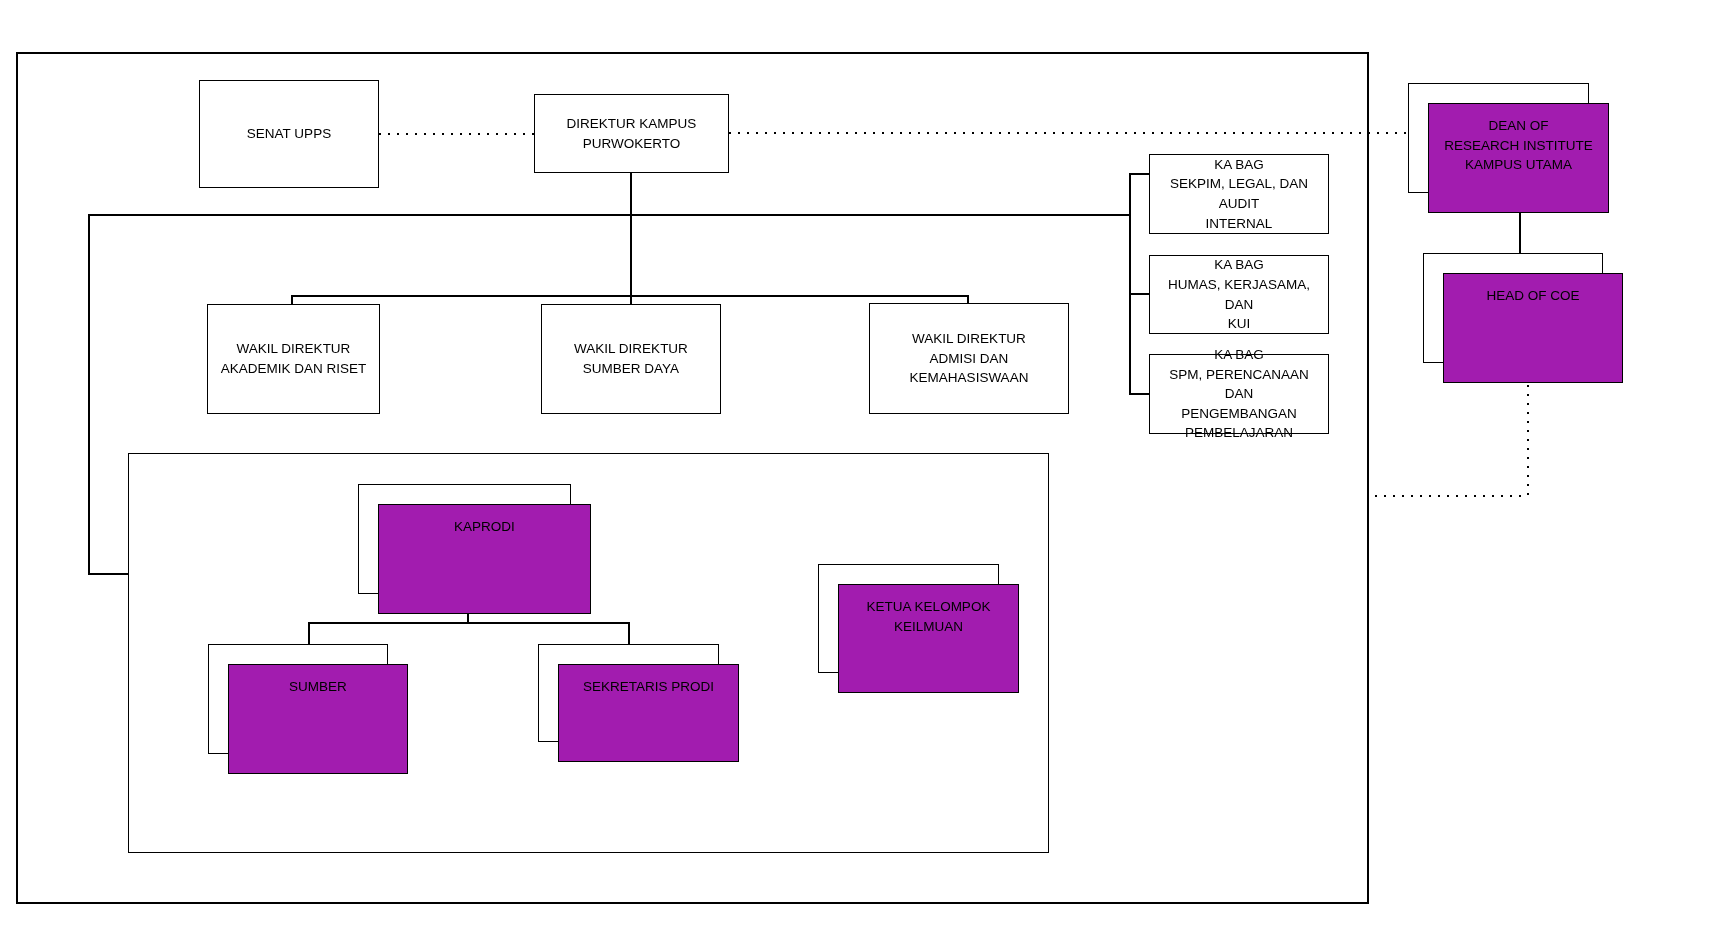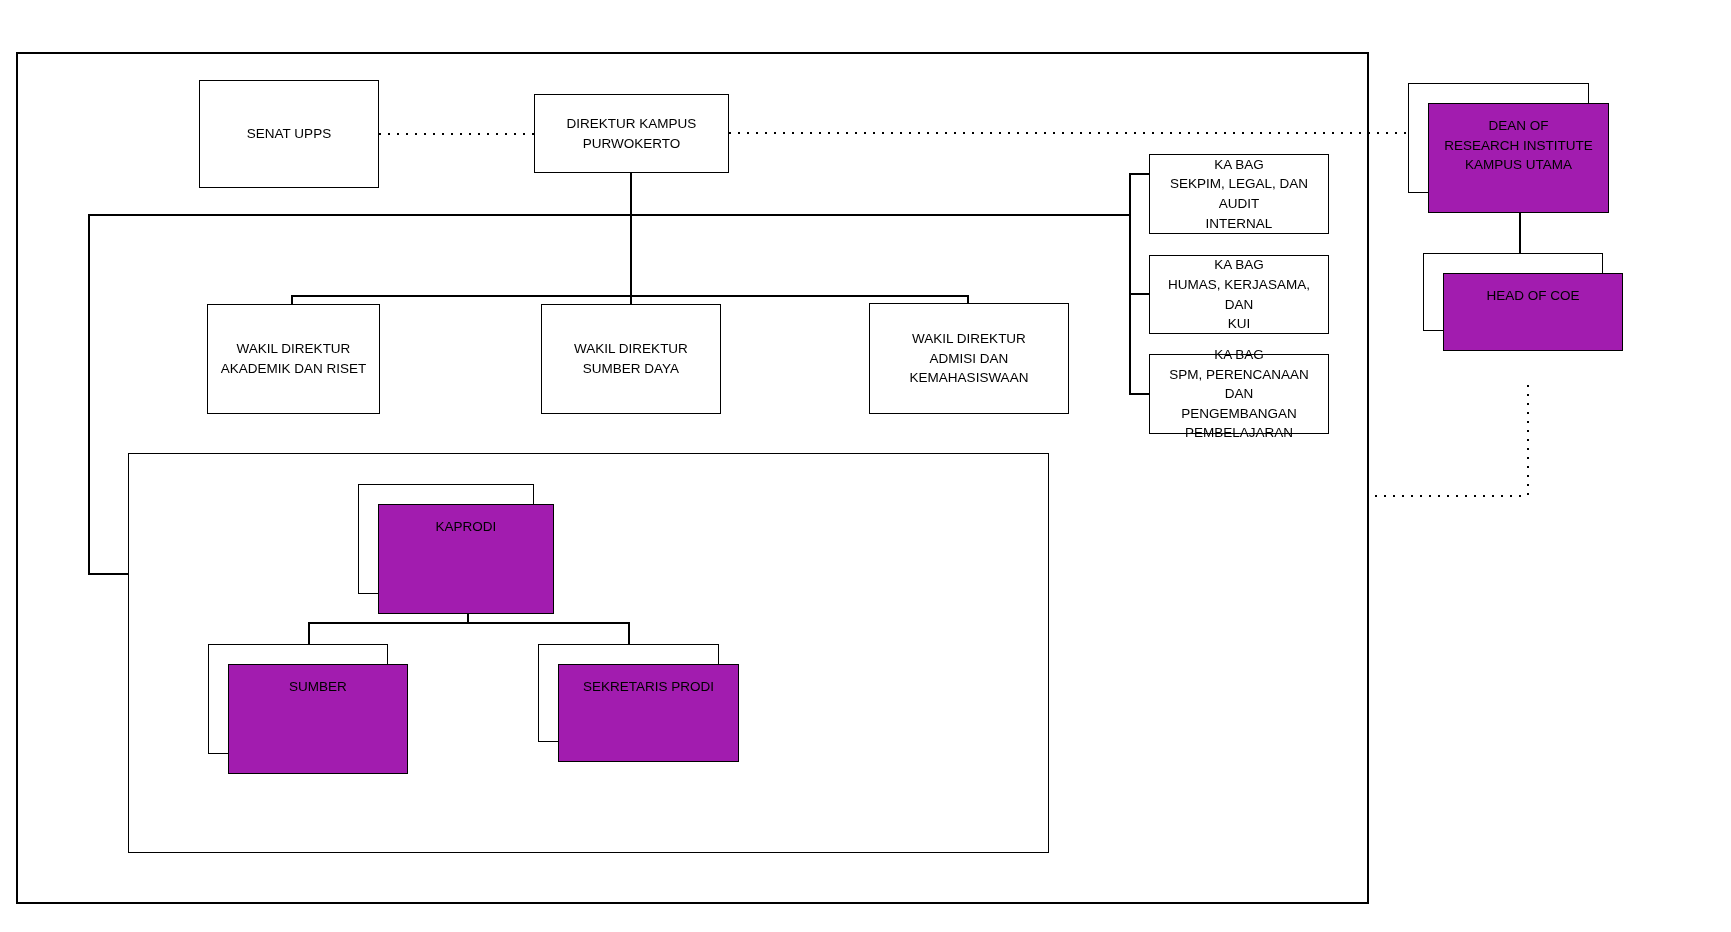--- a/index.html
+++ b/index.html
@@ -136,51 +136,58 @@
 KUI</span>
   </div>
 
   <div class="node" style="left:1149px; top:354px; width:180px; height:80px;">
     <span>KA BAG
 SPM, PERENCANAAN DAN
 PENGEMBANGAN
 PEMBELAJARAN</span>
   </div>
 
-  <div class="stack" style="left:378px; top:504px; width:176px; height:110px;">
+  <div class="stack" style="left:378px; top:504px; width:213px; height:110px;">
     <div class="back"></div>
     <div class="front">
       <span>KAPRODI</span>
     </div>
   </div>
 
   <div class="stack" style="left:228px; top:664px; width:180px; height:110px;">
     <div class="back"></div>
     <div class="front">
       <span>SUMBER</span>
     </div>
   </div>
 
   <div class="stack" style="left:558px; top:664px; width:181px; height:98px;">
     <div class="back"></div>
     <div class="front">
       <span>SEKRETARIS PRODI</span>
     </div>
   </div>
 
+  <div class="stack" style="left:838px; top:584px; width:181px; height:109px;">
+    <div class="back"></div>
+    <div class="front">
+      <span>KETUA KELOMPOK
+KEILMUAN</span>
+    </div>
+  </div>
 
   <div class="stack" style="left:1428px; top:103px; width:181px; height:110px;">
     <div class="back"></div>
     <div class="front">
       <span>DEAN OF
 RESEARCH INSTITUTE
 KAMPUS UTAMA</span>
     </div>
   </div>
 
-  <div class="stack" style="left:1443px; top:273px; width:180px; height:78px;border-radius:29px;">
+  <div class="stack" style="left:1443px; top:273px; width:180px; height:110px;border-radius:29px;">
     <div class="back"></div>
     <div class="front">
       <span>HEAD OF COE</span>
     </div>
   </div>
 
 </div>
 
 </body></html>

